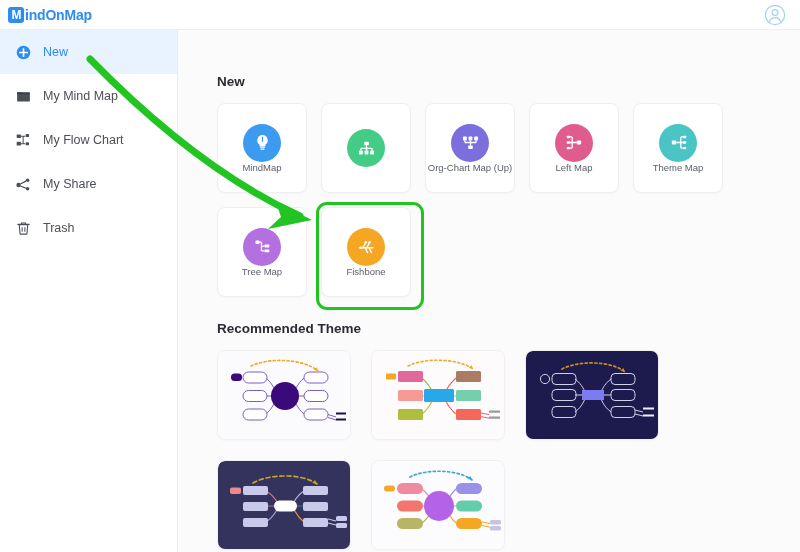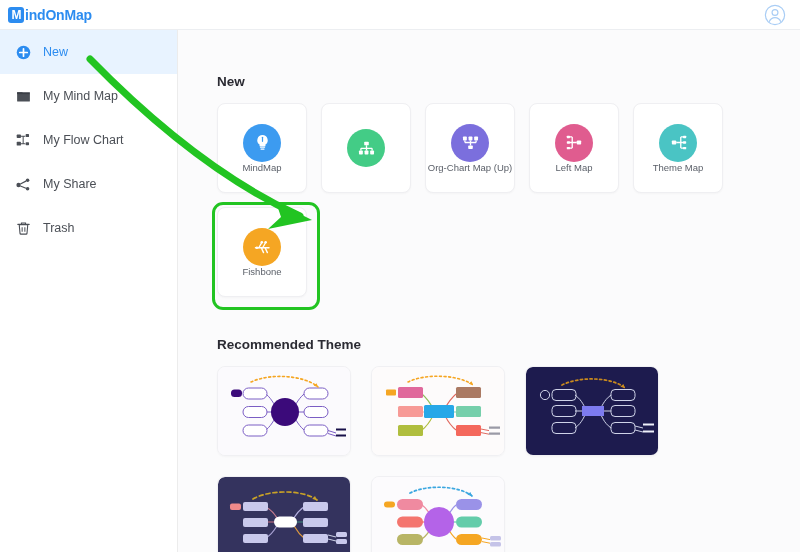--- a/index.html
+++ b/index.html
@@ -44,21 +44,21 @@
 
   
   .main {
     position: absolute; left: 178px; top: 30px; width: 622px; height: 522px;
     background: #fbfbfc; padding: 0;
   }
   .sec-title {
     font-size: 13.5px; font-weight: bold; color: #2b2b33;
     margin: 44px 0 0 39px;
   }
-  .sec-title.themes { margin-top: 40px; }
+  .sec-title.themes { margin-top: 24px; }
 
   .card-grid {
     display: flex; flex-wrap: wrap; gap: 14px;
     margin: 14px 0 0 39px; width: 570px;
   }
   .card {
     position: relative;
     width: 90px; height: 90px; background: #ffffff;
     border: 1px solid #efeff2; border-radius: 8px;
     display: flex; flex-direction: column; align-items: center;
@@ -240,20 +240,31 @@
             <rect x="4.4" y="9.6" width="5" height="4.8" rx="0.9" fill="#fff"></rect>
             <path d="M9.4 12h5.2M14.6 5.6v12.8M14.6 5.6H19M14.6 12H19M14.6 18.4H19" stroke="#fff" stroke-width="1.5" fill="none"></path>
             <rect x="17.2" y="4.2" width="3.6" height="2.8" rx="0.7" fill="#fff"></rect>
             <rect x="17.2" y="10.6" width="3.6" height="2.8" rx="0.7" fill="#fff"></rect>
             <rect x="17.2" y="17" width="3.6" height="2.8" rx="0.7" fill="#fff"></rect>
           </svg>
         </span>
         <span class="card-label">Theme Map</span>
       </div>
 
+      <div class="card">
+        <span class="card-ico" style="background:#b46fe0">
+          <svg viewBox="0 0 24 24" width="21" height="21">
+            <rect x="4" y="5" width="4.6" height="4" rx="0.8" fill="#fff"></rect>
+            <path d="M8.6 7h2.2M10.8 7v10M10.8 11.6h3.2M10.8 17h3.2" stroke="#fff" stroke-width="1.5" fill="none"></path>
+            <rect x="14.2" y="9.8" width="5.6" height="3.4" rx="0.8" fill="#fff"></rect>
+            <rect x="14.2" y="15.3" width="5.6" height="3.4" rx="0.8" fill="#fff"></rect>
+          </svg>
+        </span>
+        <span class="card-label">Tree Map</span>
+      </div>
 
       <div class="card highlight">
         <span class="card-ico" style="background:#f5a623">
           <svg viewBox="0 0 24 24" width="21" height="21">
             <path d="M4 13.4h15.4" stroke="#fff" stroke-width="1.7" stroke-linecap="round"></path>
             <path d="M7.8 13.4l3.4-6M12.2 13.4l3.4-6M10.6 13.4l2.6 5.6M15 13.4l2.6 5.6" stroke="#fff" stroke-width="1.6" stroke-linecap="round"></path>
             <circle cx="11.2" cy="7.1" r="1.5" fill="#fff"></circle>
             <circle cx="15.6" cy="7.1" r="1.5" fill="#fff"></circle>
             <circle cx="5.6" cy="13.4" r="1.4" fill="#fff"></circle>
           </svg>

